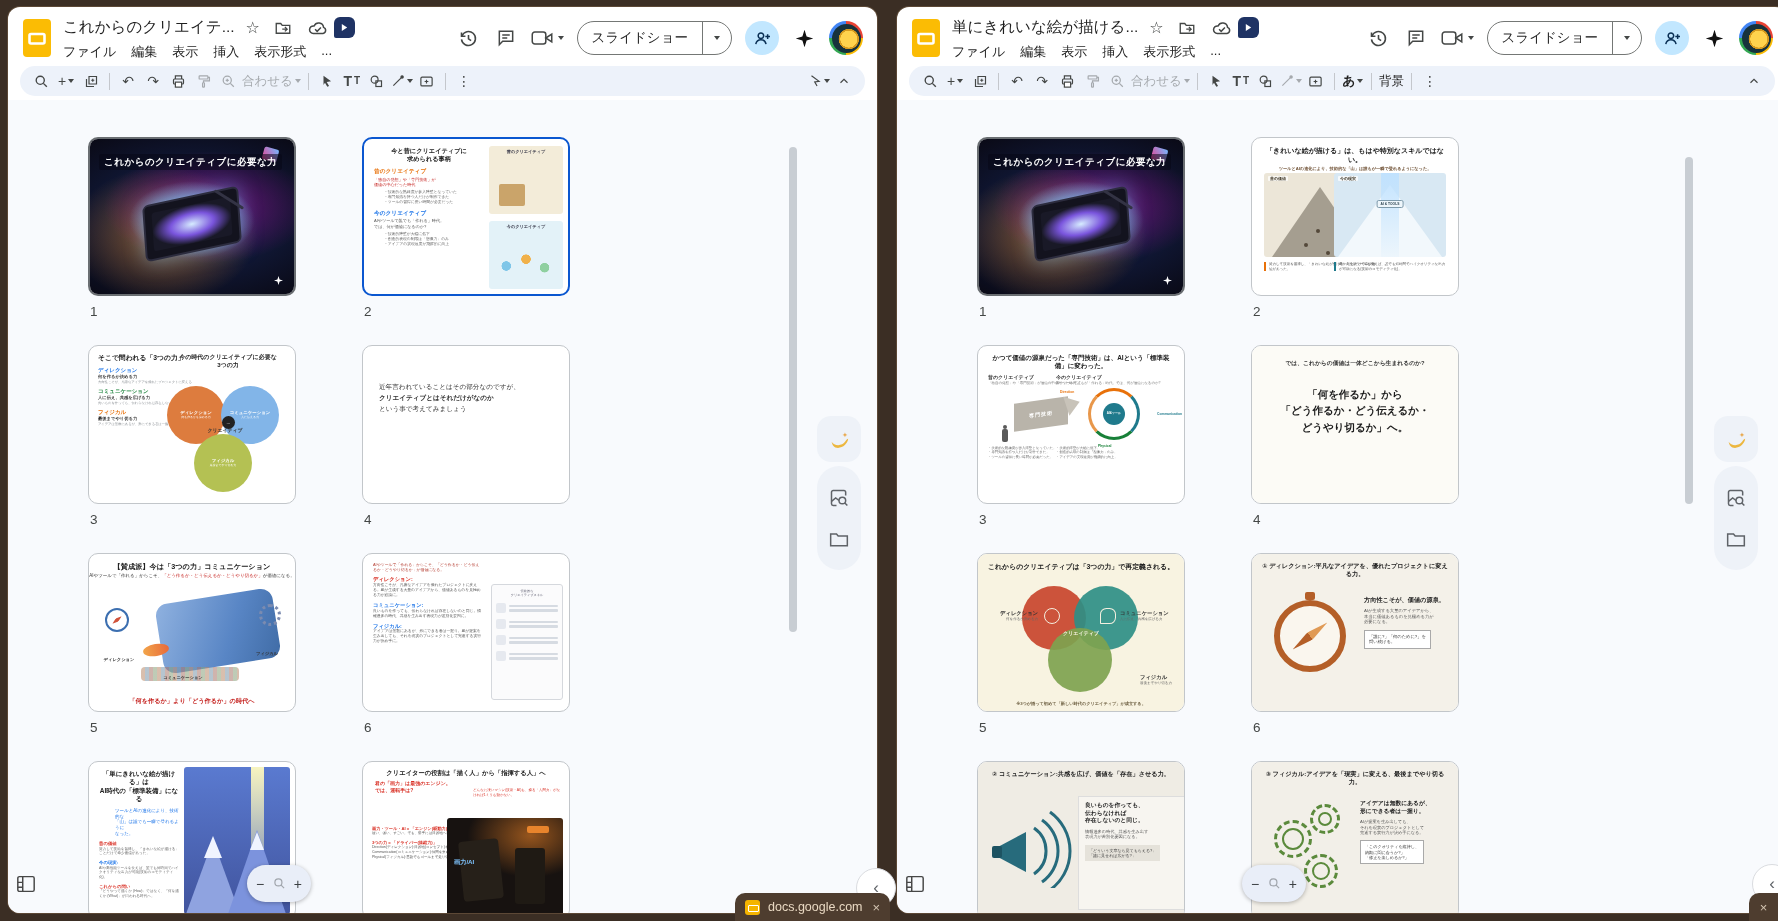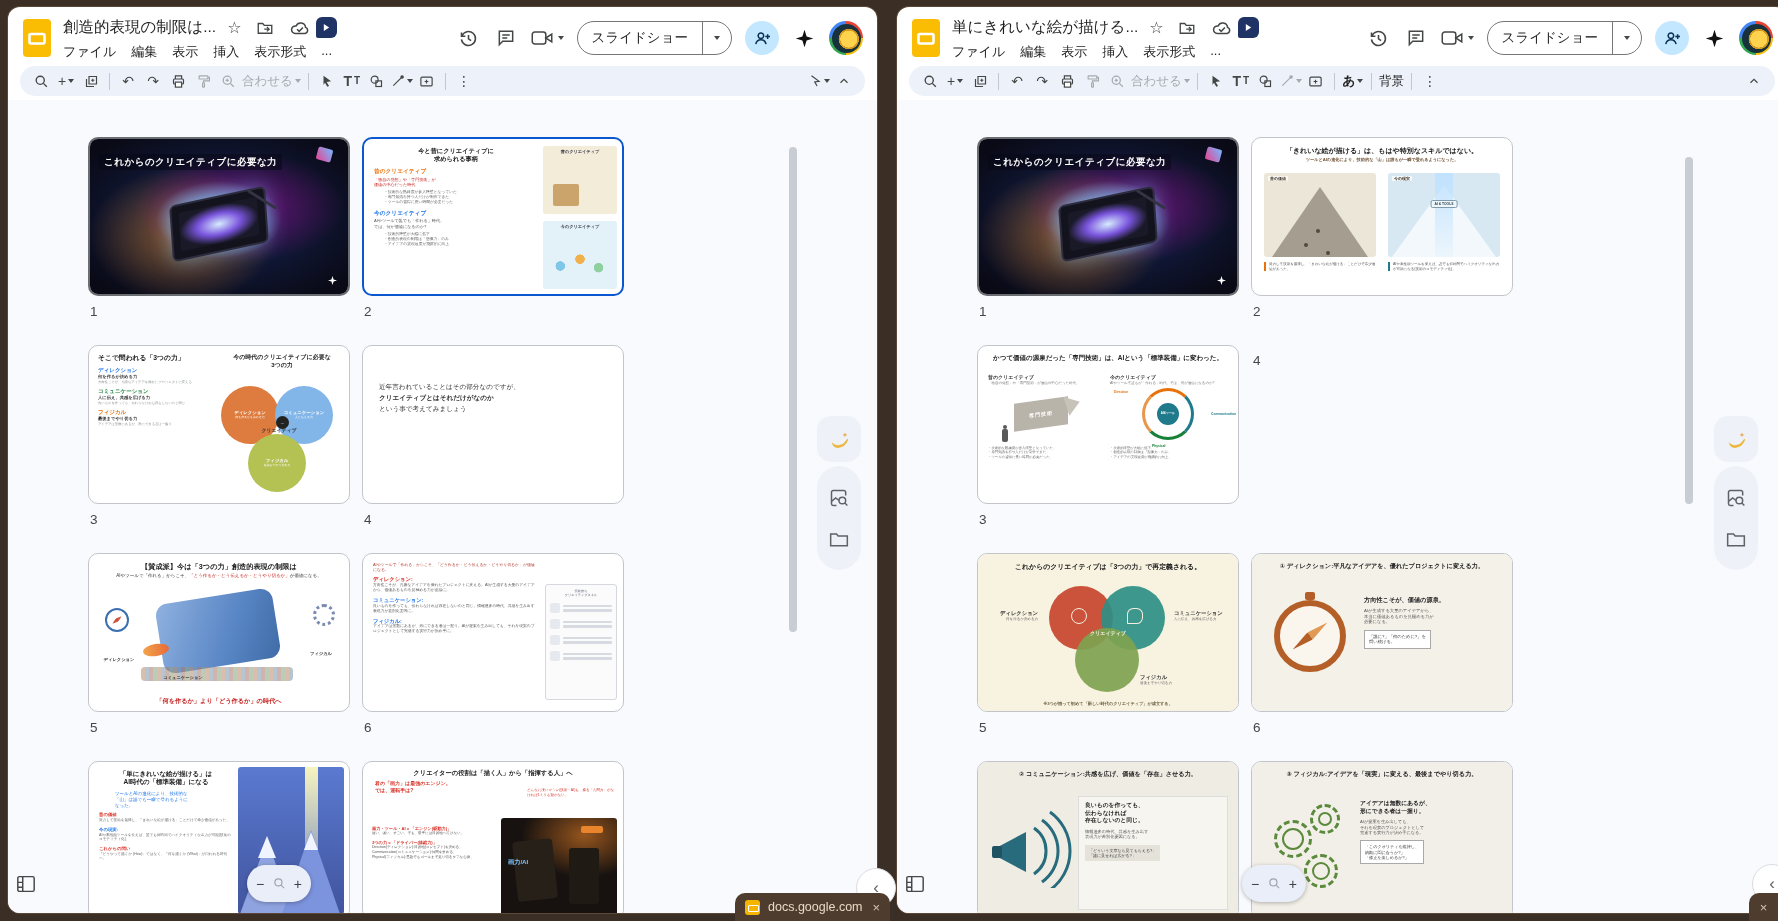--- a/index.html
+++ b/index.html
@@ -35,21 +35,21 @@
   .toolbar{margin:5px 12px 0;height:30px;background:#edf2fa;border-radius:15px;display:flex;align-items:center;padding:0 10px;gap:3px}
   .tb-i{min-width:22px;height:24px;display:flex;align-items:center;justify-content:center;gap:2px;border-radius:4px;color:#444746;font-size:13px}
   .tb-sep{width:1px;height:17px;background:#c4c7cc;margin:0 4px}
   .dis{opacity:.42}
   .tb-label{font-size:12.5px;color:#444746;white-space:nowrap}
   .glyph{font-size:14px;line-height:1;color:#444746}
   .spacer{flex:1}
 
   
   .grid{position:absolute;top:93px;left:0;right:0;bottom:0;background:#f8fafd;padding:37px 0 0 80px;display:grid;grid-template-columns:274px 274px;row-gap:26px;align-content:start}
-  .thumb{width:262px;height:159px;background:#fff;border:1px solid #c2c6ca;border-radius:10px;overflow:hidden;position:relative;cursor:pointer}
+  .thumb{width:208px;height:159px;background:#fff;border:1px solid #c2c6ca;border-radius:10px;overflow:hidden;position:relative;cursor:pointer}
   .thumb.selg{border:2px solid #6a6e72}
   .thumb.selb{border:2.5px solid #0b57d0}
   .num{font-size:13.5px;color:#444746;margin:8px 0 0 2px}
   .s{position:absolute;inset:0;line-height:1.3;color:#333}
   .pre{white-space:pre-line}
 
   
   .cv{background:
     radial-gradient(90px 55px at 50% 52%,rgba(255,255,255,.95),rgba(120,220,255,.55) 35%,rgba(0,0,0,0) 70%),
     radial-gradient(150px 80px at 58% 44%,rgba(255,0,200,.4),transparent 70%),
@@ -280,21 +280,21 @@
 <div class="win" id="win-left">
   <div class="header">
     <div class="logo">
       <svg width="30" height="40" viewBox="0 0 30 40">
           <rect x="1" y="1" width="28" height="38" rx="4" fill="#fbbc04"></rect>
           <rect x="7.5" y="16" width="15" height="9.5" rx="1.5" fill="none" stroke="#fff" stroke-width="2.6"></rect>
         </svg>
     </div>
     <div class="tblock">
       <div class="trow">
-        <span class="title">創造的表現の制限は...</span>
+        <span class="title">これからのクリエイテ...</span>
         <span class="ticon">☆</span>
         <span class="hbtn">
             <svg width="18" height="18" viewBox="0 0 24 24" fill="none" stroke="#444746" stroke-width="1.8">
               <path d="M3 6h6l2 2.5h10v10.5H3z"></path>
               <path d="M11 13.5h6M14.5 10.5l3 3-3 3"></path>
             </svg>
           </span>
         <span class="hbtn">
             <svg width="20" height="16" viewBox="0 0 24 18" fill="none" stroke="#444746" stroke-width="1.8">
               <path d="M6.5 15.5a4.5 4.5 0 1 1 .8-8.9 6 6 0 0 1 11.4 1.6 3.8 3.8 0 0 1-.7 7.3z"></path>
@@ -551,21 +551,21 @@
           <div class="C-l b">クリエイティブとはそれだけがなのか</div>
           <div class="C-l">という事で考えてみましょう</div>
         </div>
       </div>
       <div class="num">4</div>
     </div>
 
     <div class="cell">
       <div class="thumb">
         <div class="s">
-          <div class="D-title">【賛成派】今は「3つの力」創造的表現の制限は</div>
+          <div class="D-title">【賛成派】今は「3つの力」コミュニケーション</div>
           <div class="D-sub"><span>AIやツールで「作れる」からこそ、</span><span class="em">「どう作るか・どう伝えるか・どうやり切るか」</span><span>が価値になる。</span></div>
           <div class="D-art">
             <div class="D-compass"></div>
             <div class="D-rocket"></div>
             <div class="D-flame"></div>
             <div class="D-gear"></div>
             <div class="D-crowd"></div>
             <div class="D-lab D-lab1">ディレクション</div>
             <div class="D-lab D-lab2">コミュニケーション</div>
             <div class="D-lab D-lab3">フィジカル</div>
@@ -958,20 +958,28 @@
             <div class="I-b pre">・技術的障壁が大幅に低下。
 ・創造的表現の制限は「想像力」のみ。
 ・アイデアの実現速度が飛躍的に向上。</div>
           </div>
         </div>
       </div>
       <div class="num">3</div>
     </div>
 
     <div class="cell">
+      <div class="thumb">
+        <div class="s J">
+          <div class="J-top">では、これからの価値は一体どこから生まれるのか?</div>
+          <div class="J-big pre">「何を作るか」から
+「どう作るか・どう伝えるか・
+どうやり切るか」へ。</div>
+        </div>
+      </div>
       <div class="num">4</div>
     </div>
 
     <div class="cell">
       <div class="thumb">
         <div class="s K">
           <div class="K-title">これからのクリエイティブは「3つの力」で再定義される。</div>
           <div class="K-venn">
             <div class="K-c K-c1"></div>
             <div class="K-c K-c2"></div>

